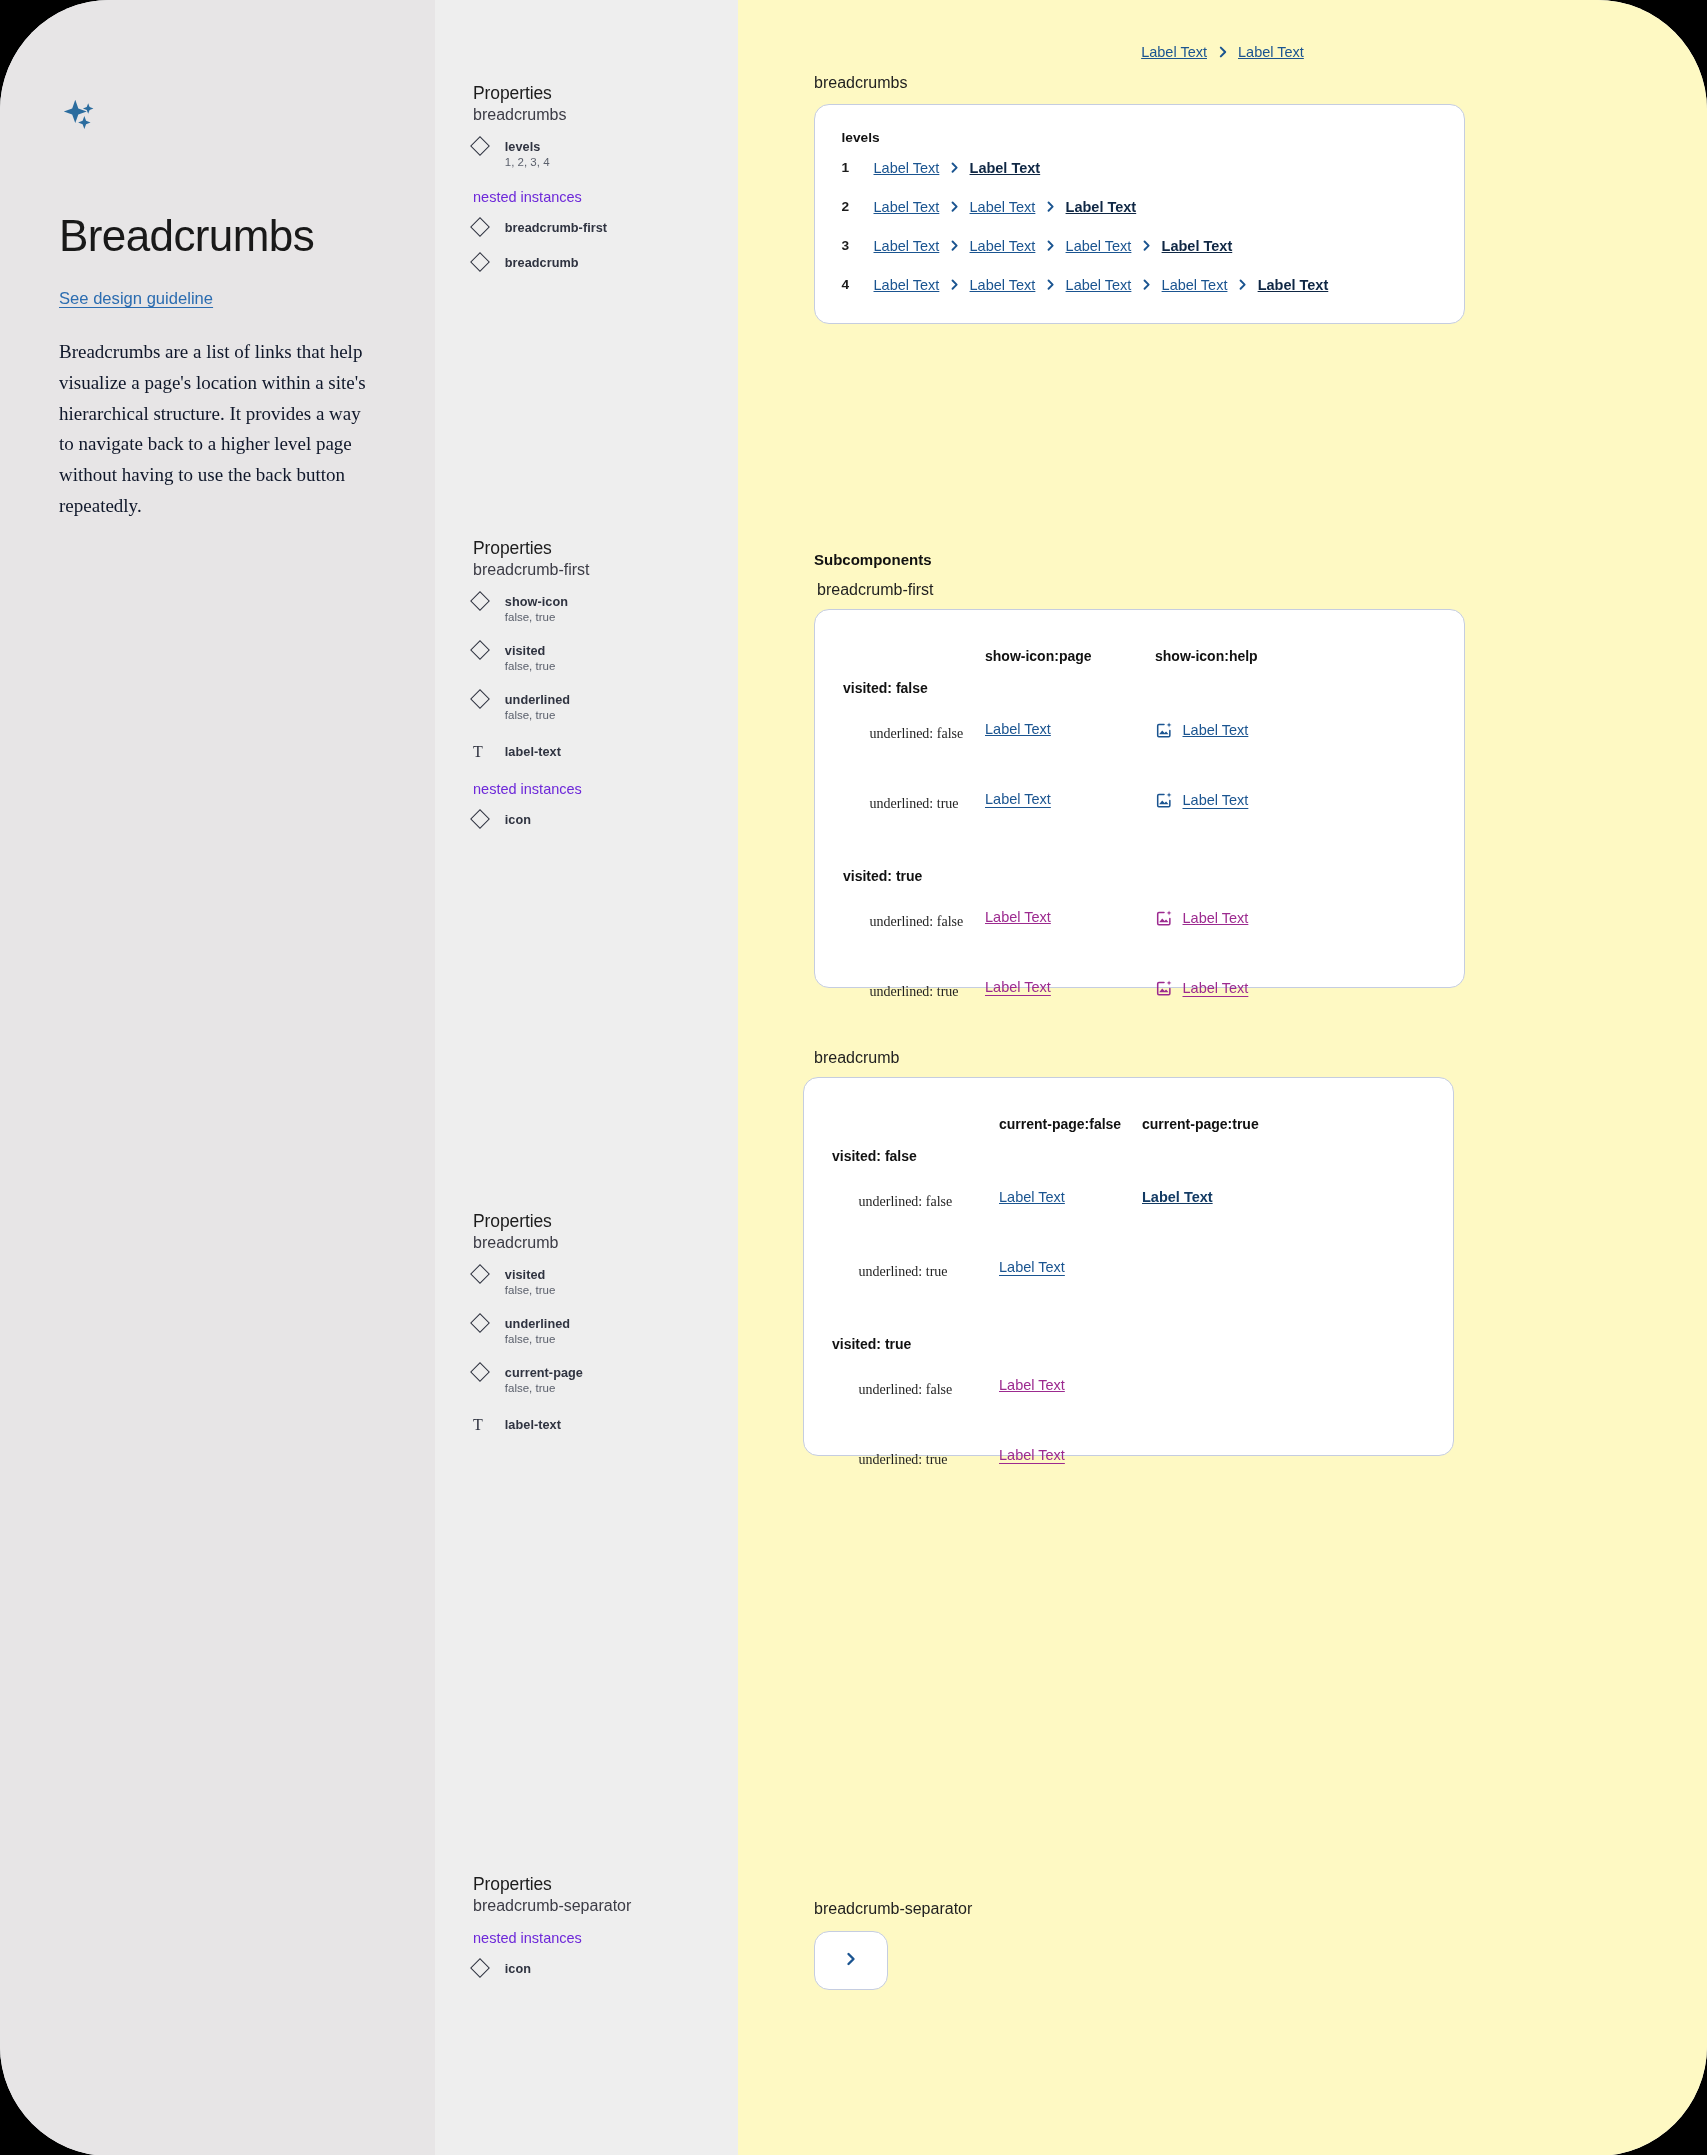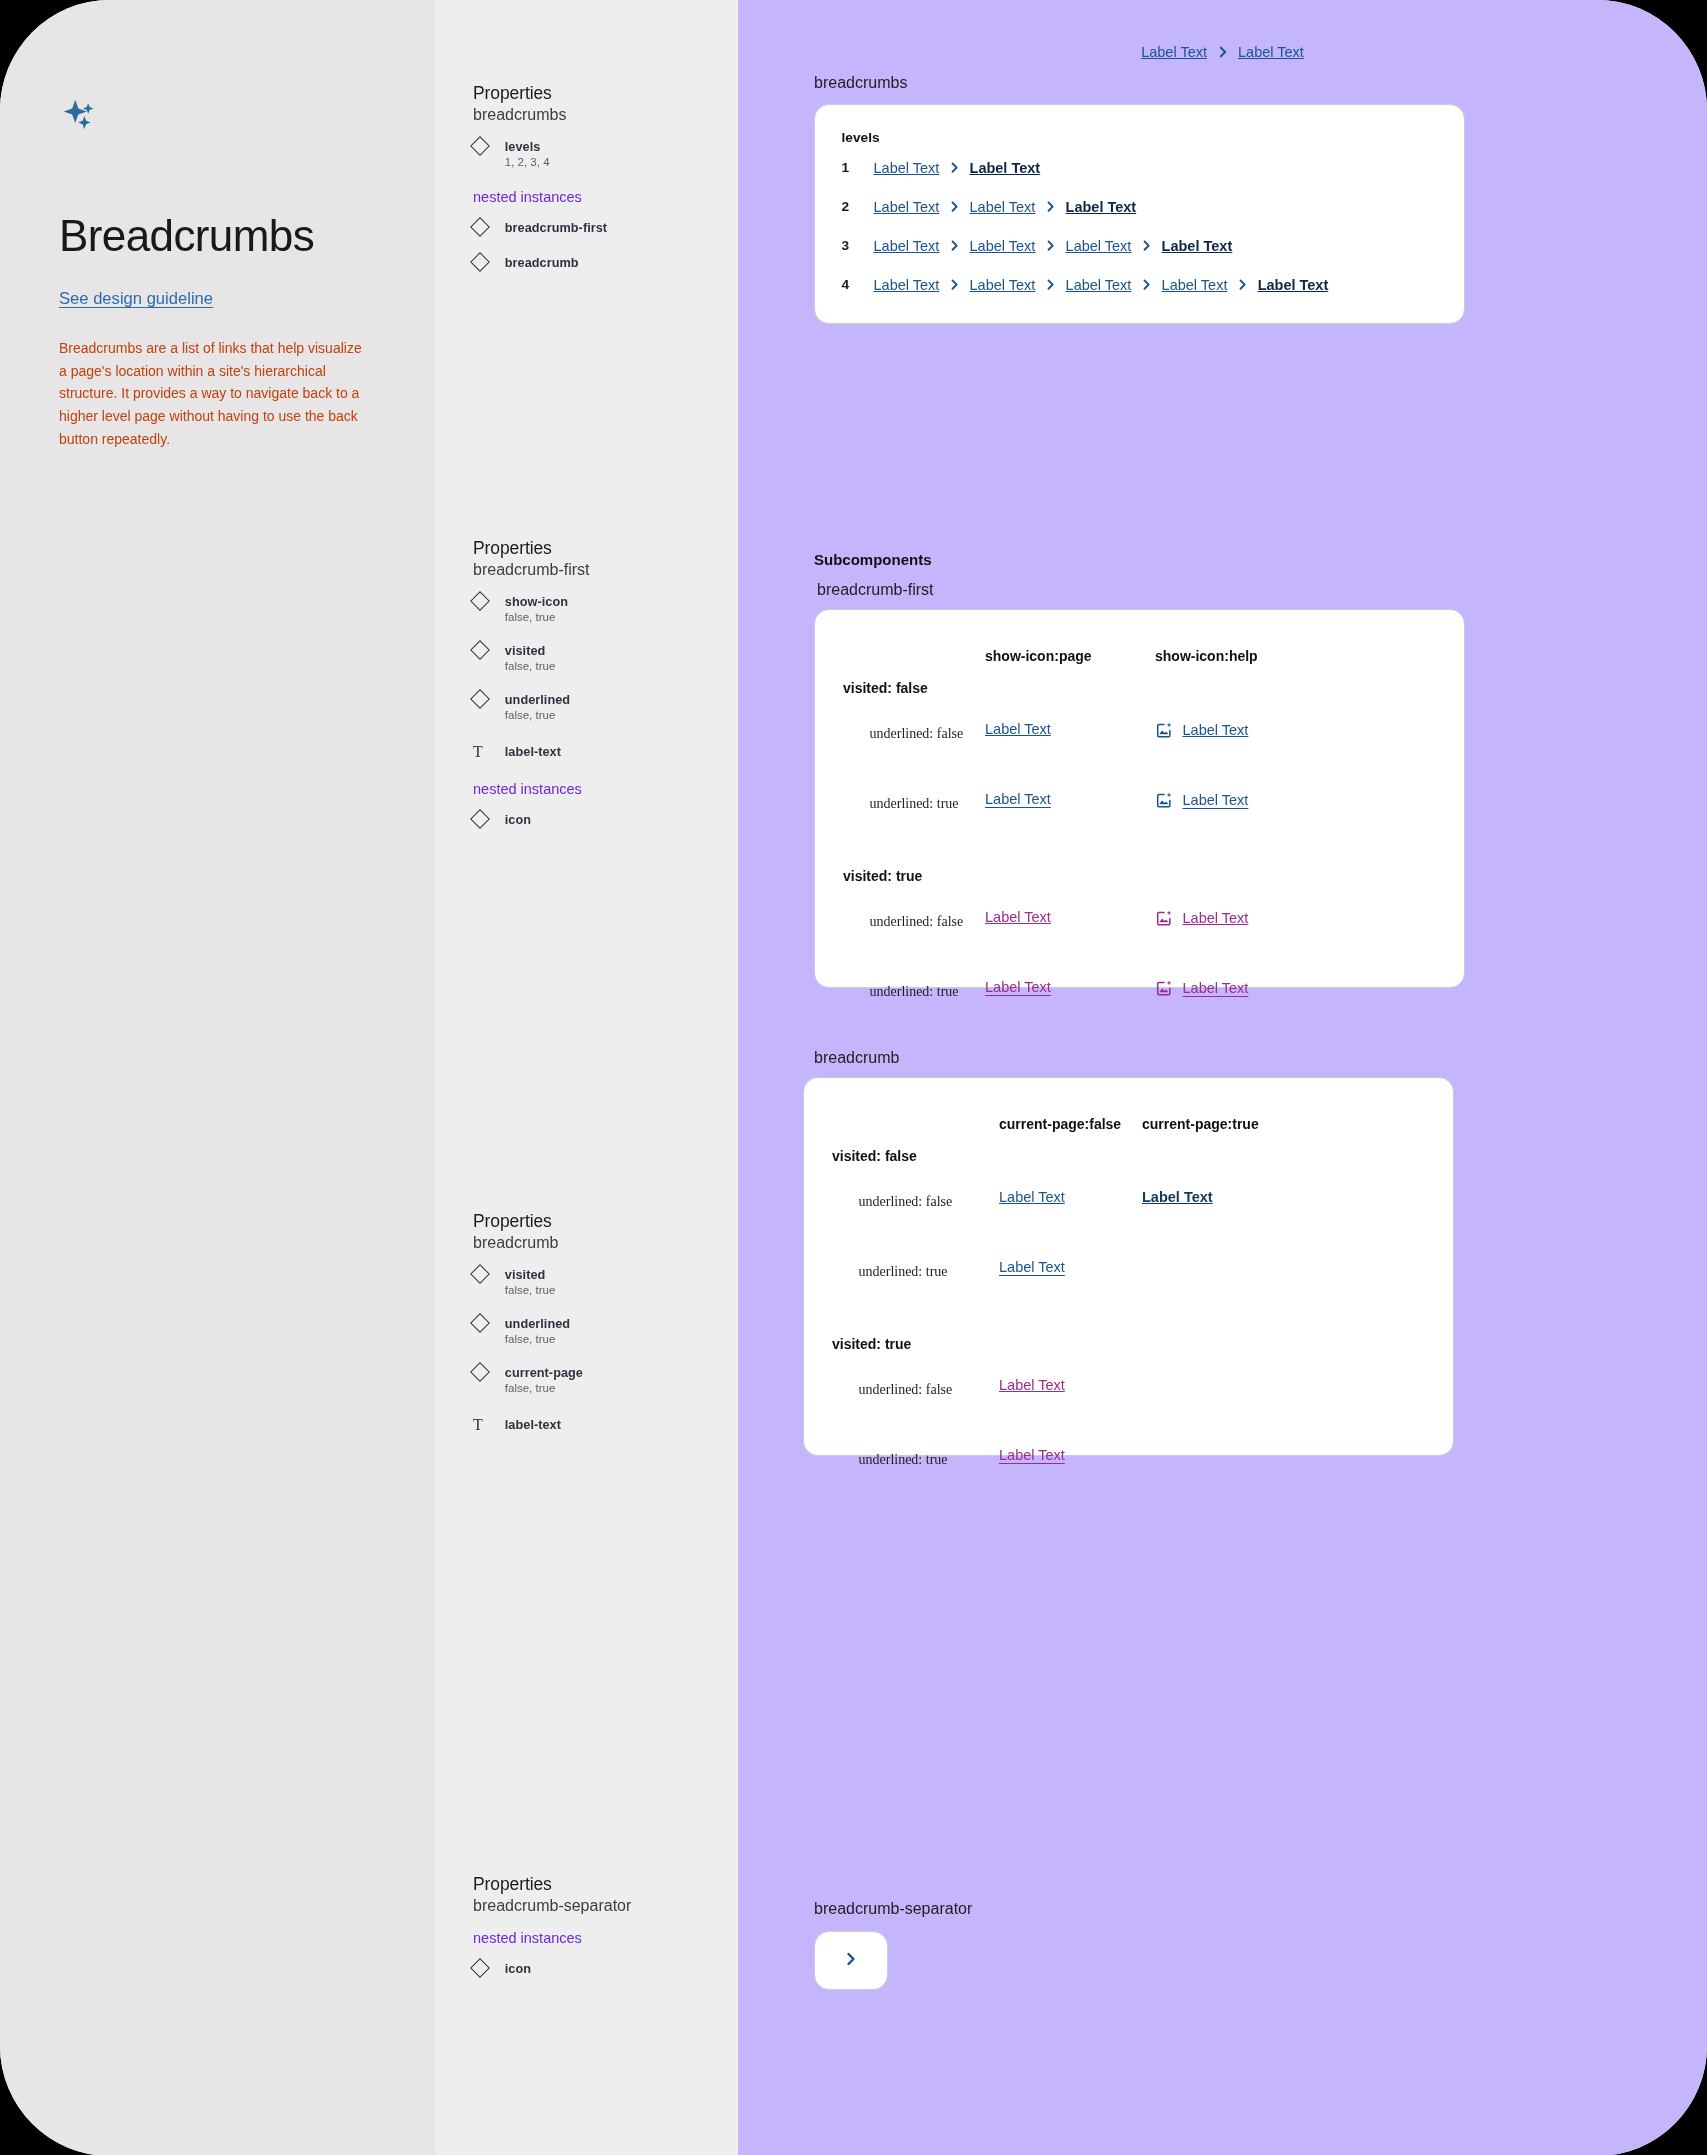--- a/index.html
+++ b/index.html
@@ -35,24 +35,25 @@
   }
   .guideline-link {
     display: inline-block;
     font-size: 16.6px;
     color: #2b6cb0;
     text-decoration: underline;
     text-underline-offset: 2.8px;
     margin-bottom: 28px;
   }
   .desc {
-    font-size: 14px;
+    font-size: 19px;
     line-height: 1.62;
-    color: #c2410c;
+    color: #0f172a;
     max-width: 310px;
+    font-family: Liberation Serif, serif;
   }
 
   
   .props-panel {
     width: 303px;
     flex: 0 0 303px;
     background: #eeeeee;
     position: relative;
   }
   .props-block { position: absolute; left: 38px; width: 256px; }
@@ -87,21 +88,21 @@
   .prop-vals {
     font-size: 11.5px; color: #5a5f6b; margin-top: 1.9px;
   }
   .nested-label {
     font-size: 14.5px; color: #6d28d9; margin-top: 21px; margin-bottom: 3.8px;
   }
 
   
   .main {
     flex: 1 1 auto;
-    background: #c4b5fd;
+    background: #fef9c3;
     position: relative;
   }
   .top-crumb {
     display: flex; align-items: center; justify-content: center;
     gap: 8.5px;
     padding-top: 44px;
   }
   .section-label {
     font-size: 16px; color: #1f1f1f; font-weight: 400;
   }

